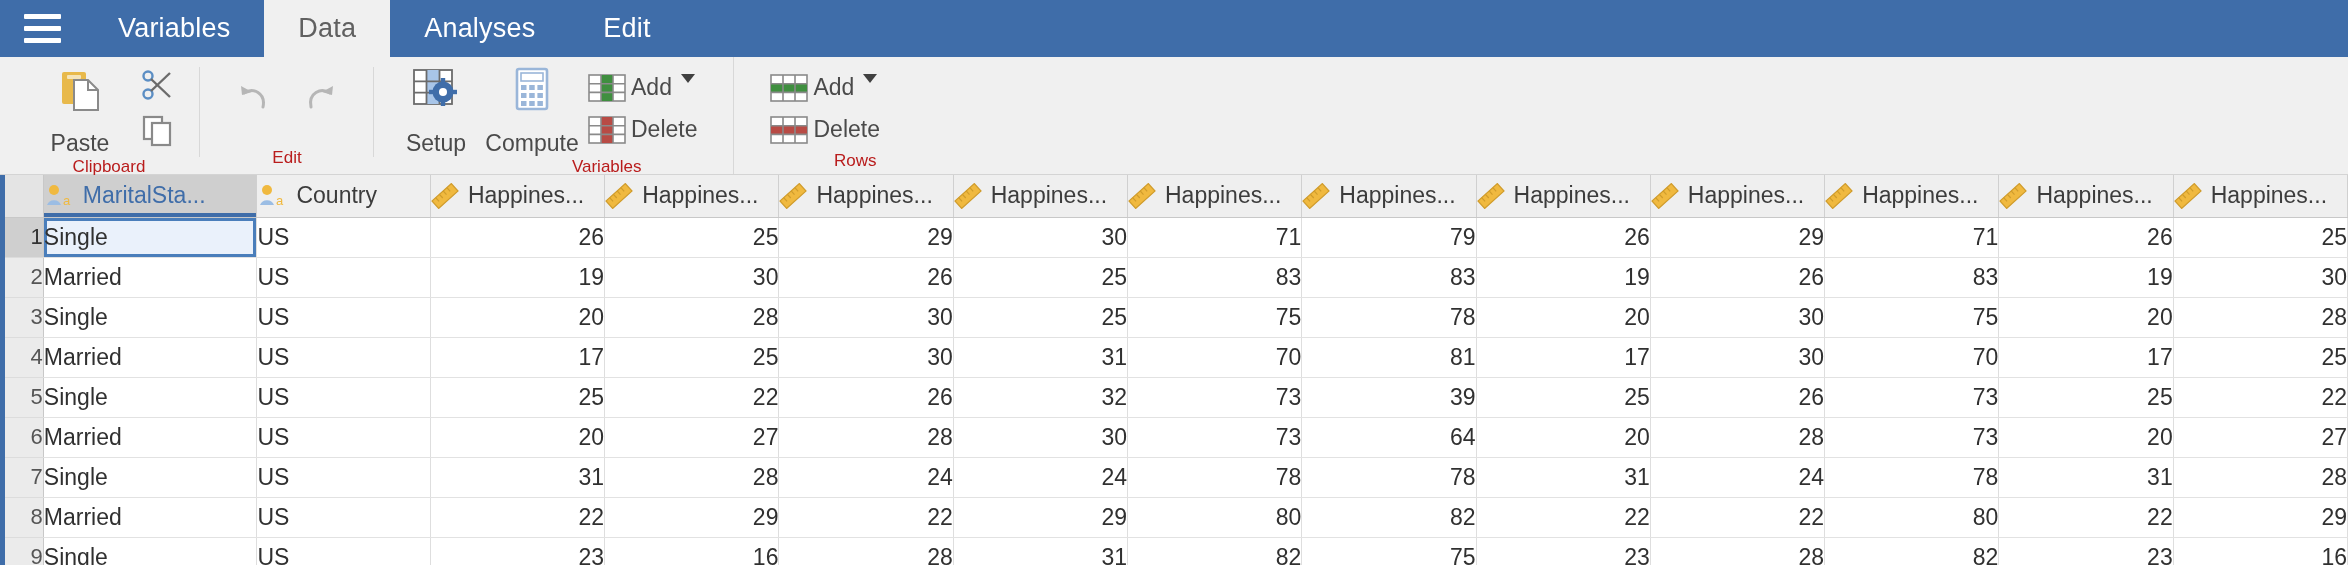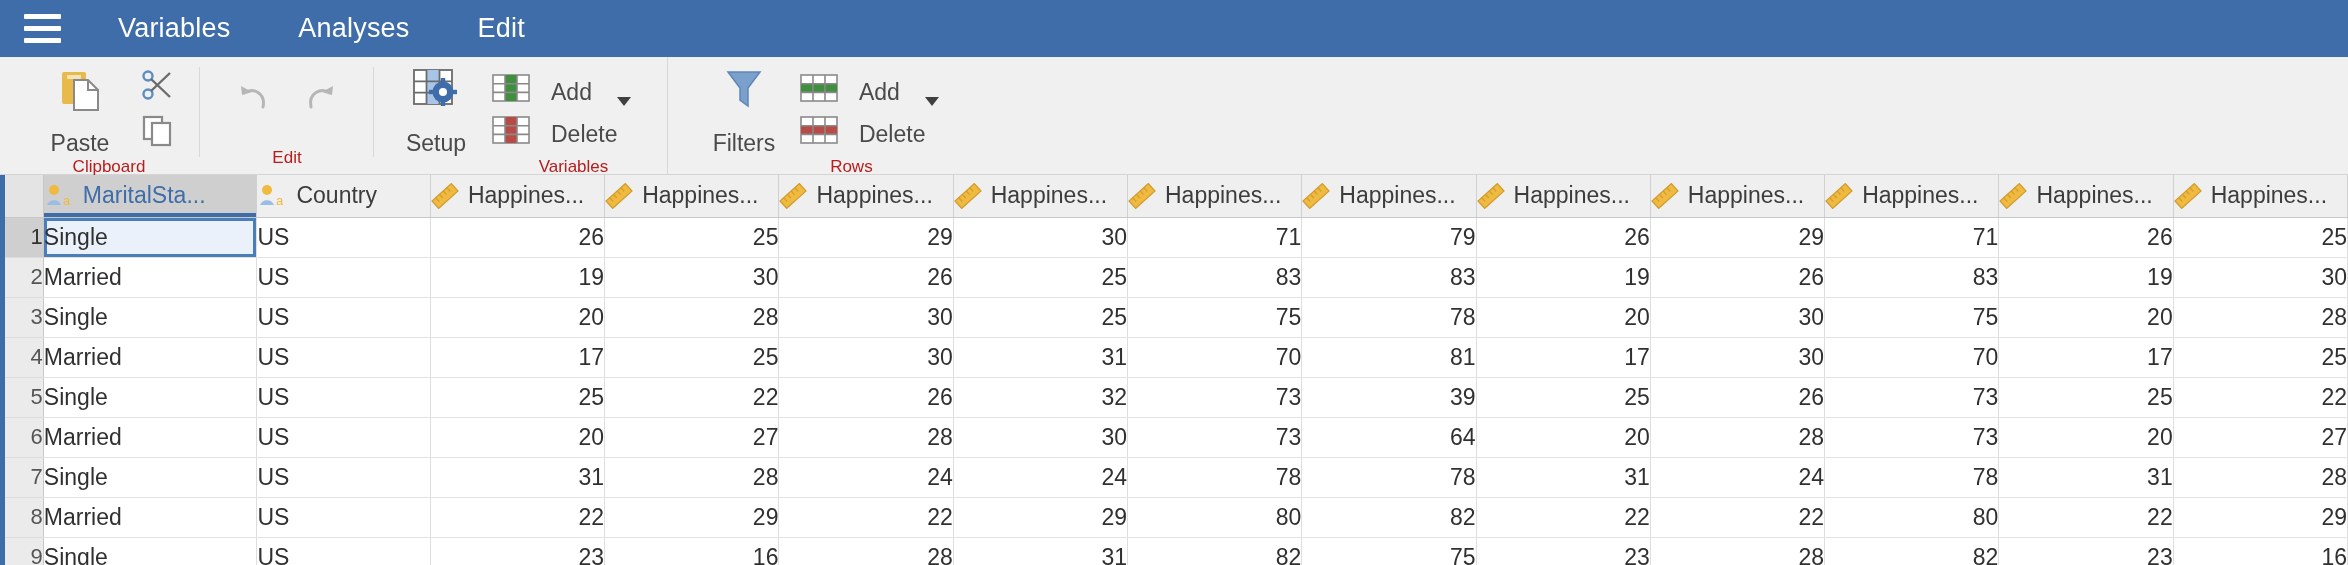--- a/index.html
+++ b/index.html
@@ -66,21 +66,21 @@
   }
   .bigbtn .ic { height: 48px; display:flex; align-items:center; justify-content:center; }
   .bigbtn .lbl {
     font-size: 23px; color: #4a4a4a; margin-top: 17px; white-space: nowrap;
   }
   .stackbtns { display: flex; flex-direction: column; gap: 2px; padding-top: 4px; }
   .smallbtn { width: 54px; height: 42px; display:flex; align-items:center; justify-content:center; cursor:pointer; }
 
   .iconrow { display:flex; flex-direction: column; gap: 4px; padding-top: 8px; }
   .ticon {
-    display: flex; align-items: flex-end; gap: 21px;
+    display: flex; align-items: flex-start; gap: 5px;
     cursor: pointer; padding: 3px 6px;
   }
   .ticon .lbl { font-size: 23px; color: #4a4a4a; }
   .caret {
     width: 0; height: 0; border-left: 7px solid transparent;
     border-right: 7px solid transparent; border-top: 9px solid #404040;
     margin-left: 4px;
   }
 
   .undoredo { display: flex; gap: 10px; align-items: flex-start; padding-top: 18px; }
@@ -138,20 +138,21 @@
 <body>
 
 <div class="tabbar">
   <div class="hamburger">
     <span></span>
     <span></span>
     <span></span>
   </div>
   <div id="tabs-container" style="display:flex;align-items:stretch;">
       <div class="tab">Variables</div>
+      <div class="tab active">Data</div>
       <div class="tab">Analyses</div>
       <div class="tab">Edit</div>
     </div>
 </div>
 
 <div class="ribbon">
 
   <div class="rgroup sep">
     <div class="rgroup-body">
       <div class="bigbtn">
@@ -230,20 +231,40 @@
                 <rect x="-2.2" y="9" width="4.4" height="5"></rect>
                 <rect x="-14" y="-2.2" width="5" height="4.4"></rect>
                 <rect x="9" y="-2.2" width="5" height="4.4"></rect>
               </g>
             </g>
           </svg>
         </div>
         <div class="lbl">Setup</div>
       </div>
 
+      <div class="bigbtn">
+        <div class="ic">
+          <svg width="42" height="46" viewBox="0 0 42 46">
+            <rect x="6" y="3" width="30" height="40" rx="2" fill="#ffffff" stroke="#9ab6d9" stroke-width="2.6"></rect>
+            <rect x="10" y="7" width="22" height="8" fill="#ffffff" stroke="#9ab6d9" stroke-width="1.6"></rect>
+            <g fill="#9ab6d9">
+              <rect x="10" y="19" width="5.5" height="5"></rect>
+                <rect x="18.2" y="19" width="5.5" height="5"></rect>
+                <rect x="26.4" y="19" width="5.5" height="5"></rect>
+              <rect x="10" y="27" width="5.5" height="5"></rect>
+                <rect x="18.2" y="27" width="5.5" height="5"></rect>
+                <rect x="26.4" y="27" width="5.5" height="5"></rect>
+              <rect x="10" y="35" width="5.5" height="5"></rect>
+                <rect x="18.2" y="35" width="5.5" height="5"></rect>
+                <rect x="26.4" y="35" width="5.5" height="5"></rect>
+            </g>
+          </svg>
+        </div>
+        <div class="lbl">Compute</div>
+      </div>
 
 
       <div class="iconrow">
         <div class="ticon">
           <span>
             <svg width="38" height="28" viewBox="0 0 38 28">
               <rect x="1" y="1" width="36" height="26" fill="#ffffff" stroke="#8a8a8a" stroke-width="1.6"></rect>
               <rect x="13" y="1" width="12" height="26" fill="#3f8f3f"></rect>
               <line x1="13" y1="1" x2="13" y2="27" stroke="#8a8a8a" stroke-width="1.6"></line>
               <line x1="25" y1="1" x2="25" y2="27" stroke="#8a8a8a" stroke-width="1.6"></line>
@@ -267,28 +288,20 @@
           </span>
           <span class="lbl">Delete</span>
         </div>
       </div>
     </div>
     <div class="rgroup-label" style="margin-left:120px;">Variables</div>
   </div>
 
   <div class="rgroup" style="border-left:1px solid #d8d8d8;margin-left:14px;padding-left:30px;">
     <div class="rgroup-body">
-      <div class="bigbtn">
-        <div class="ic">
-          <svg width="44" height="46" viewBox="0 0 44 46">
-            <path d="M6 6 H38 L26 22 V40 L18 34 V22 Z" fill="#7ba0cc" stroke="#5d86b8" stroke-width="1.5"></path>
-          </svg>
-        </div>
-        <div class="lbl">Filters</div>
-      </div>
 
       <div class="iconrow">
         <div class="ticon">
           <span>
             <svg width="38" height="28" viewBox="0 0 38 28">
               <rect x="1" y="1" width="36" height="26" fill="#ffffff" stroke="#8a8a8a" stroke-width="1.6"></rect>
               <rect x="1" y="9.7" width="36" height="8.7" fill="#3f8f3f"></rect>
               <line x1="1" y1="9.7" x2="37" y2="9.7" stroke="#8a8a8a" stroke-width="1.6"></line>
               <line x1="1" y1="18.4" x2="37" y2="18.4" stroke="#8a8a8a" stroke-width="1.6"></line>
               <line x1="13" y1="1" x2="13" y2="27" stroke="#8a8a8a" stroke-width="1.6"></line>

